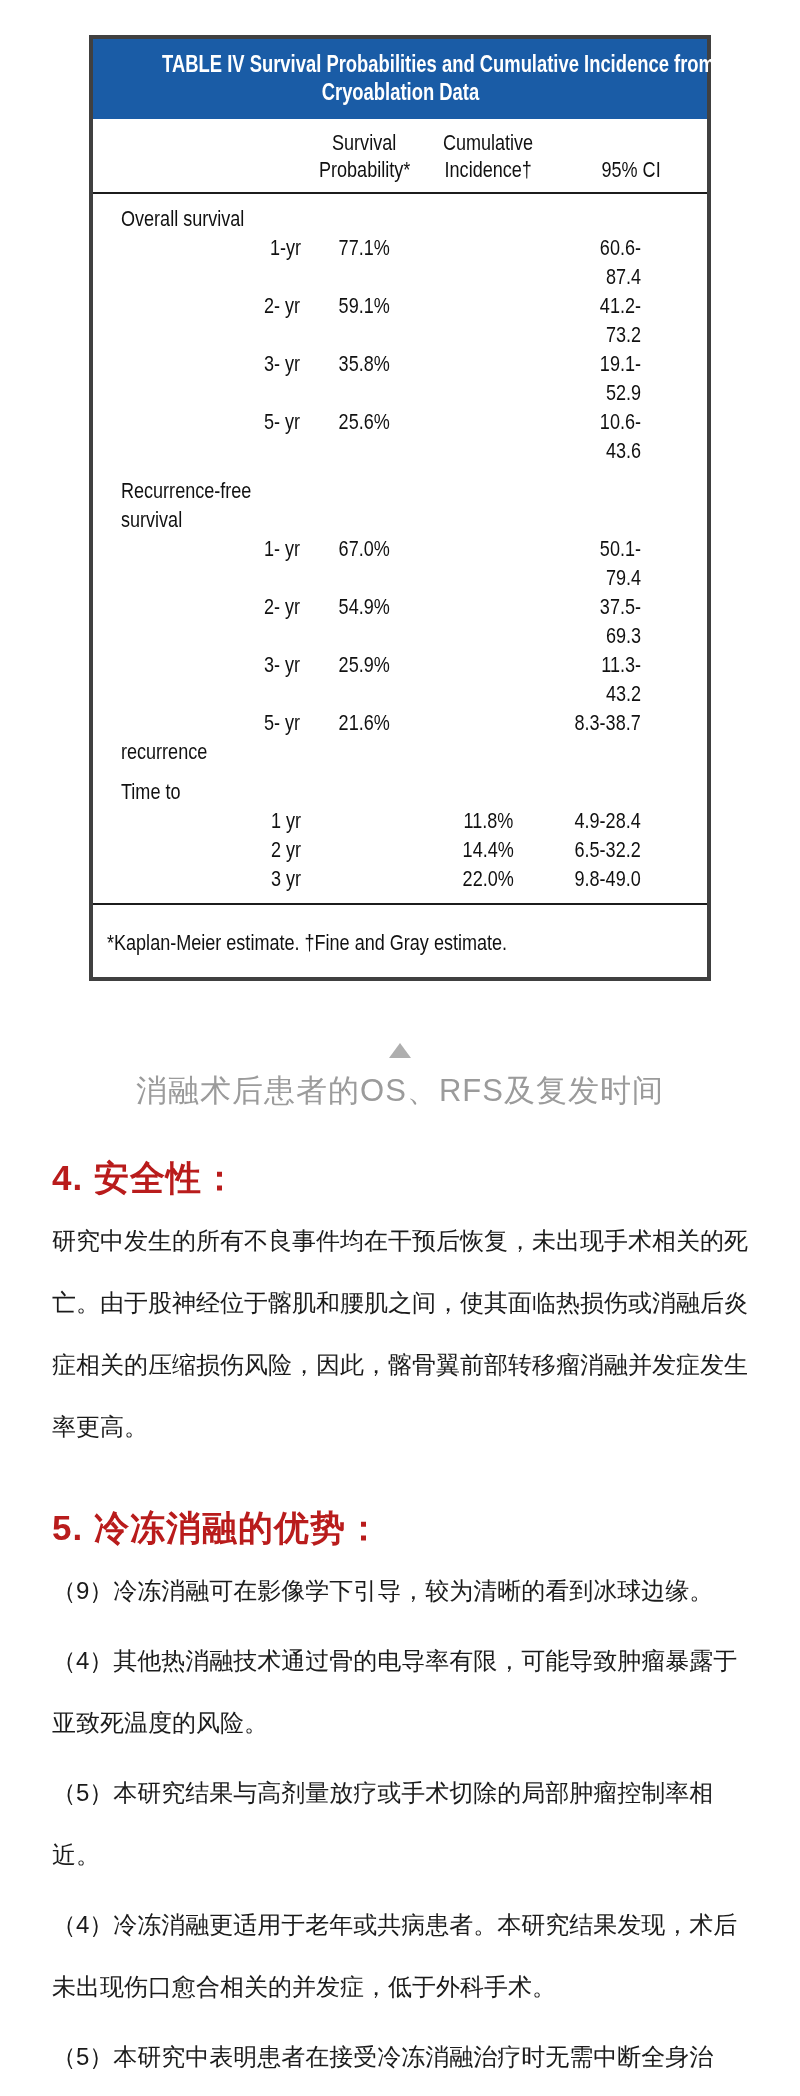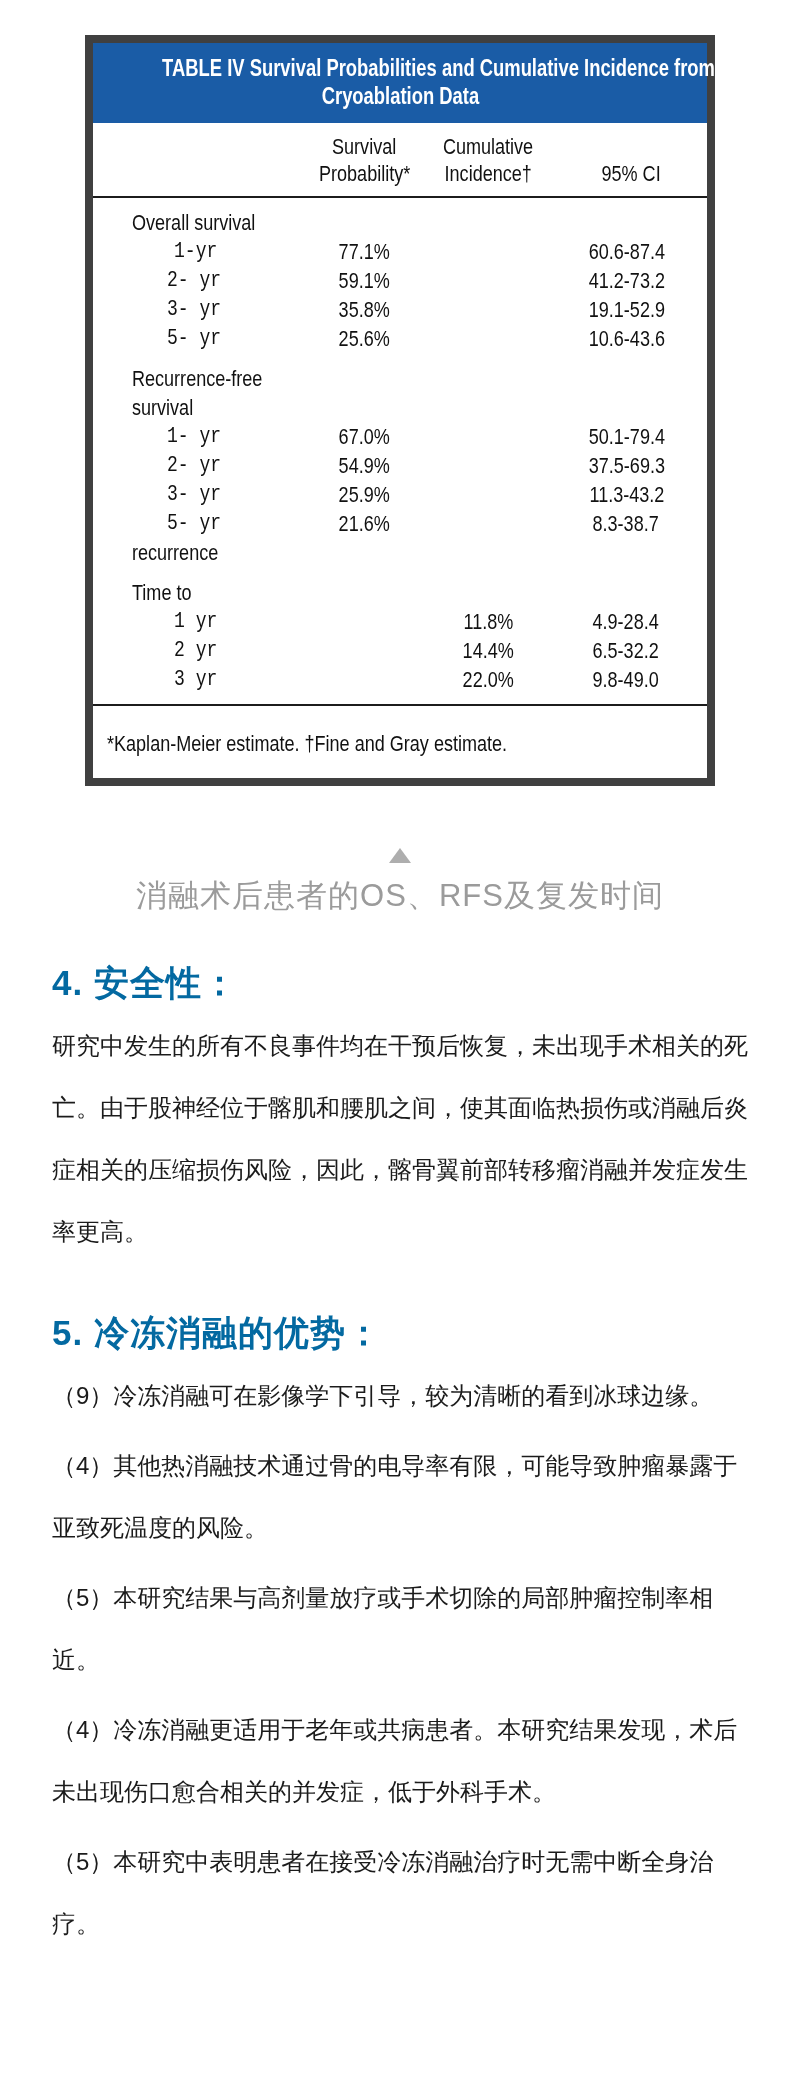--- a/index.html
+++ b/index.html
@@ -3,61 +3,61 @@
 <meta charset="utf-8">
 <style>
   html,body{margin:0;padding:0;}
   body{
     width:800px;height:2096px;background:#ffffff;overflow:hidden;
     font-family:"Liberation Sans",sans-serif;
     -webkit-font-smoothing:antialiased;
   }
   
   .table-wrap{
-    width:614px;margin:35px auto 0;border:8px solid #404040;background:#fff;
+    width:614px;margin:35px auto 0;border:4px solid #404040;background:#fff;
     font-family:"Liberation Sans",sans-serif;color:#111;
   }
   .table-title{
     background:#1a5ca6;color:#ffffff;font-weight:bold;font-size:23px;line-height:28px;
     text-align:center;padding:11px 0 13px;
   }
   .table-title .tl{white-space:nowrap;}
   .cond{display:inline-block;transform:scaleX(0.82);transform-origin:center;}
   .cond-l{display:inline-block;transform:scaleX(0.82);transform-origin:left;}
   .cond-r{display:inline-block;transform:scaleX(0.82);transform-origin:right;}
   .cond-t{display:inline-block;transform:scaleX(0.80);transform-origin:center;}
   .thead{
     display:grid;grid-template-columns:215px 113px 135px 151px;
     align-items:end;padding:10px 0 9px;border-bottom:2px solid #1c1c1c;
     font-size:22px;line-height:27px;
   }
   .thead .hc{text-align:center;}
   .tbody{padding:10px 0 10px;font-size:22px;line-height:29px;}
-  .tgroup{padding-left:39px;line-height:29px;}
+  .tgroup{padding-left:28px;line-height:29px;}
   .tgroup.gap{margin-top:11px;}
   .trow{display:grid;grid-template-columns:215px 113px 135px 151px;line-height:29px;}
-  .c-label{text-align:center;font-family:Liberation Mono, monospace;}
+  .c-label{text-align:right;}
   .c-surv,.c-inc{text-align:center;}
-  .c-ci{text-align:center;padding-right:26px;}
+  .c-ci{text-align:right;padding-right:66px;}
   .tfoot{
     border-top:2px solid #1c1c1c;padding:25px 16px 21px 14px;font-size:22px;line-height:26px;text-decoration:underline;
   }
   
   .caption{margin-top:62px;text-align:center;}
   .tri{
     width:0;height:0;margin:0 auto;
     border-left:11px solid transparent;border-right:11px solid transparent;
     border-bottom:15px solid #aeaeae;
   }
   .cap-text{
     margin-top:16px;font-size:31px;line-height:34px;color:#9b9b9b;letter-spacing:1px;
   }
   
   .sec-heading{
-    margin:46px 16px 0 52px;font-size:35px;line-height:48px;font-weight:bold;color:#0369a1;
+    margin:46px 16px 0 52px;font-size:35px;line-height:48px;font-weight:bold;color:#b91c1c;
     letter-spacing:1px;
   }
   .para{
     margin:8px 48px 0 52px;width:700px;font-size:24px;line-height:62px;
     color:#1b1b1b;font-weight:500;text-align:left;word-break:break-all;
   }
   section{padding:0;}
 </style>
 </head>
 <body>

